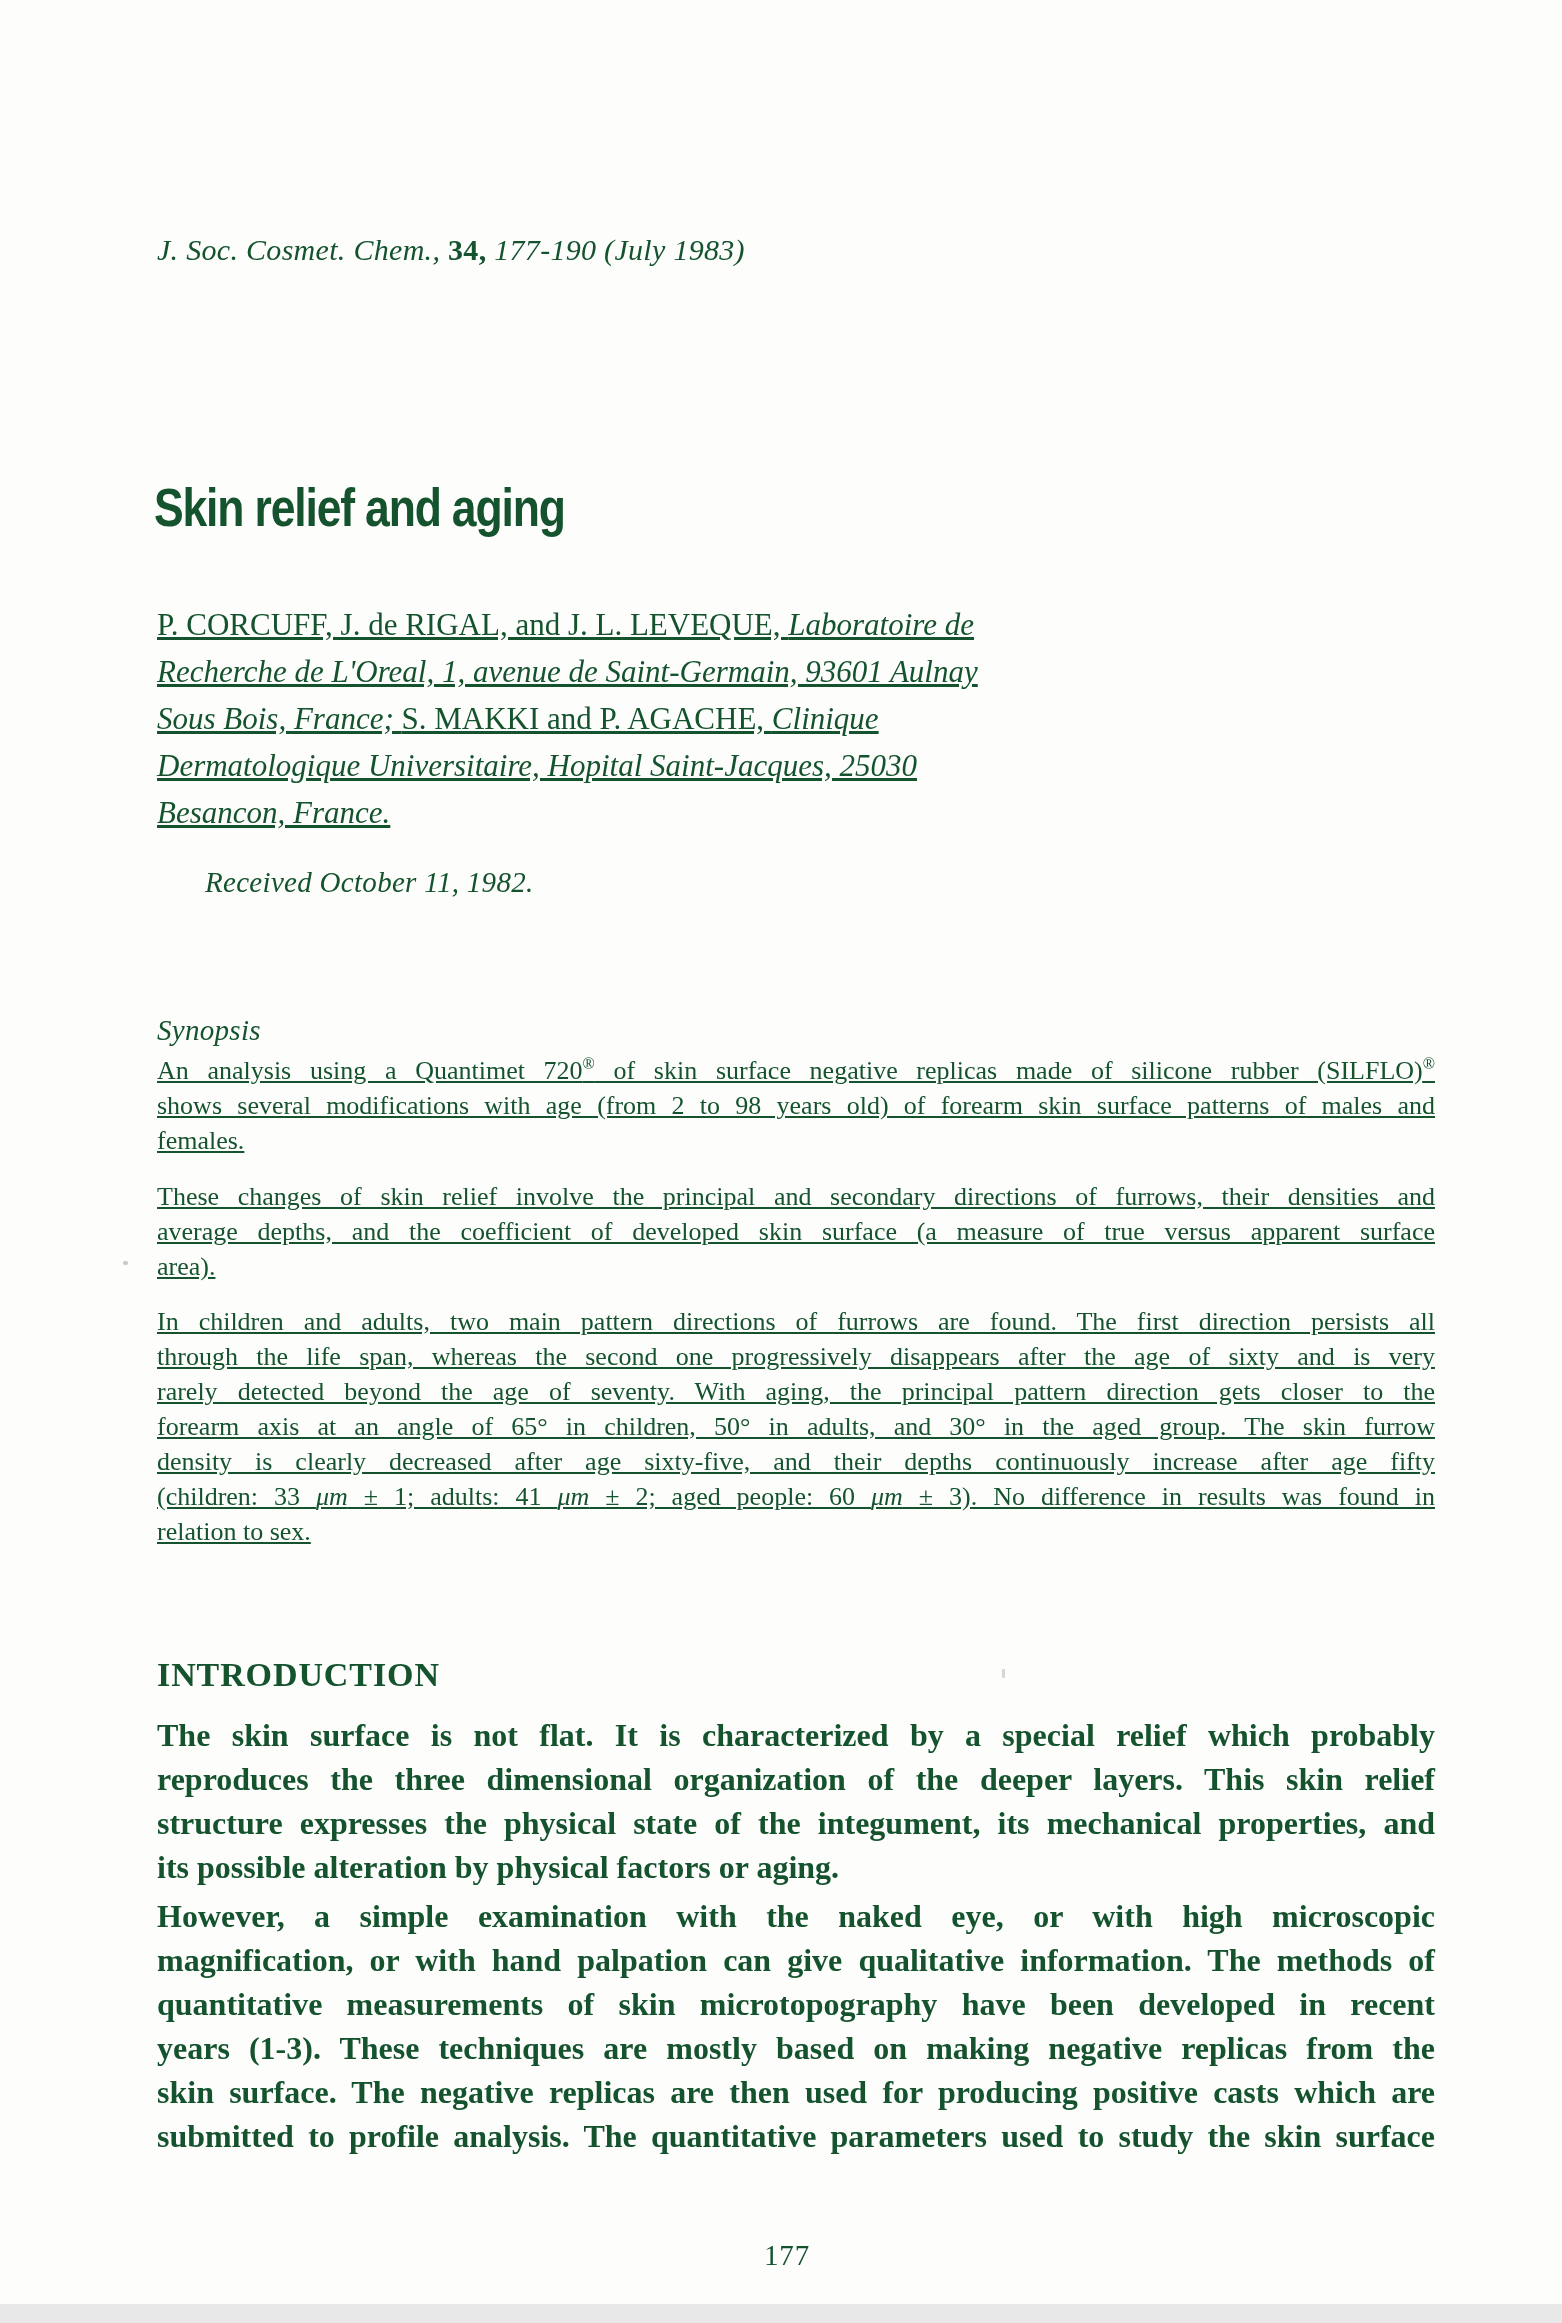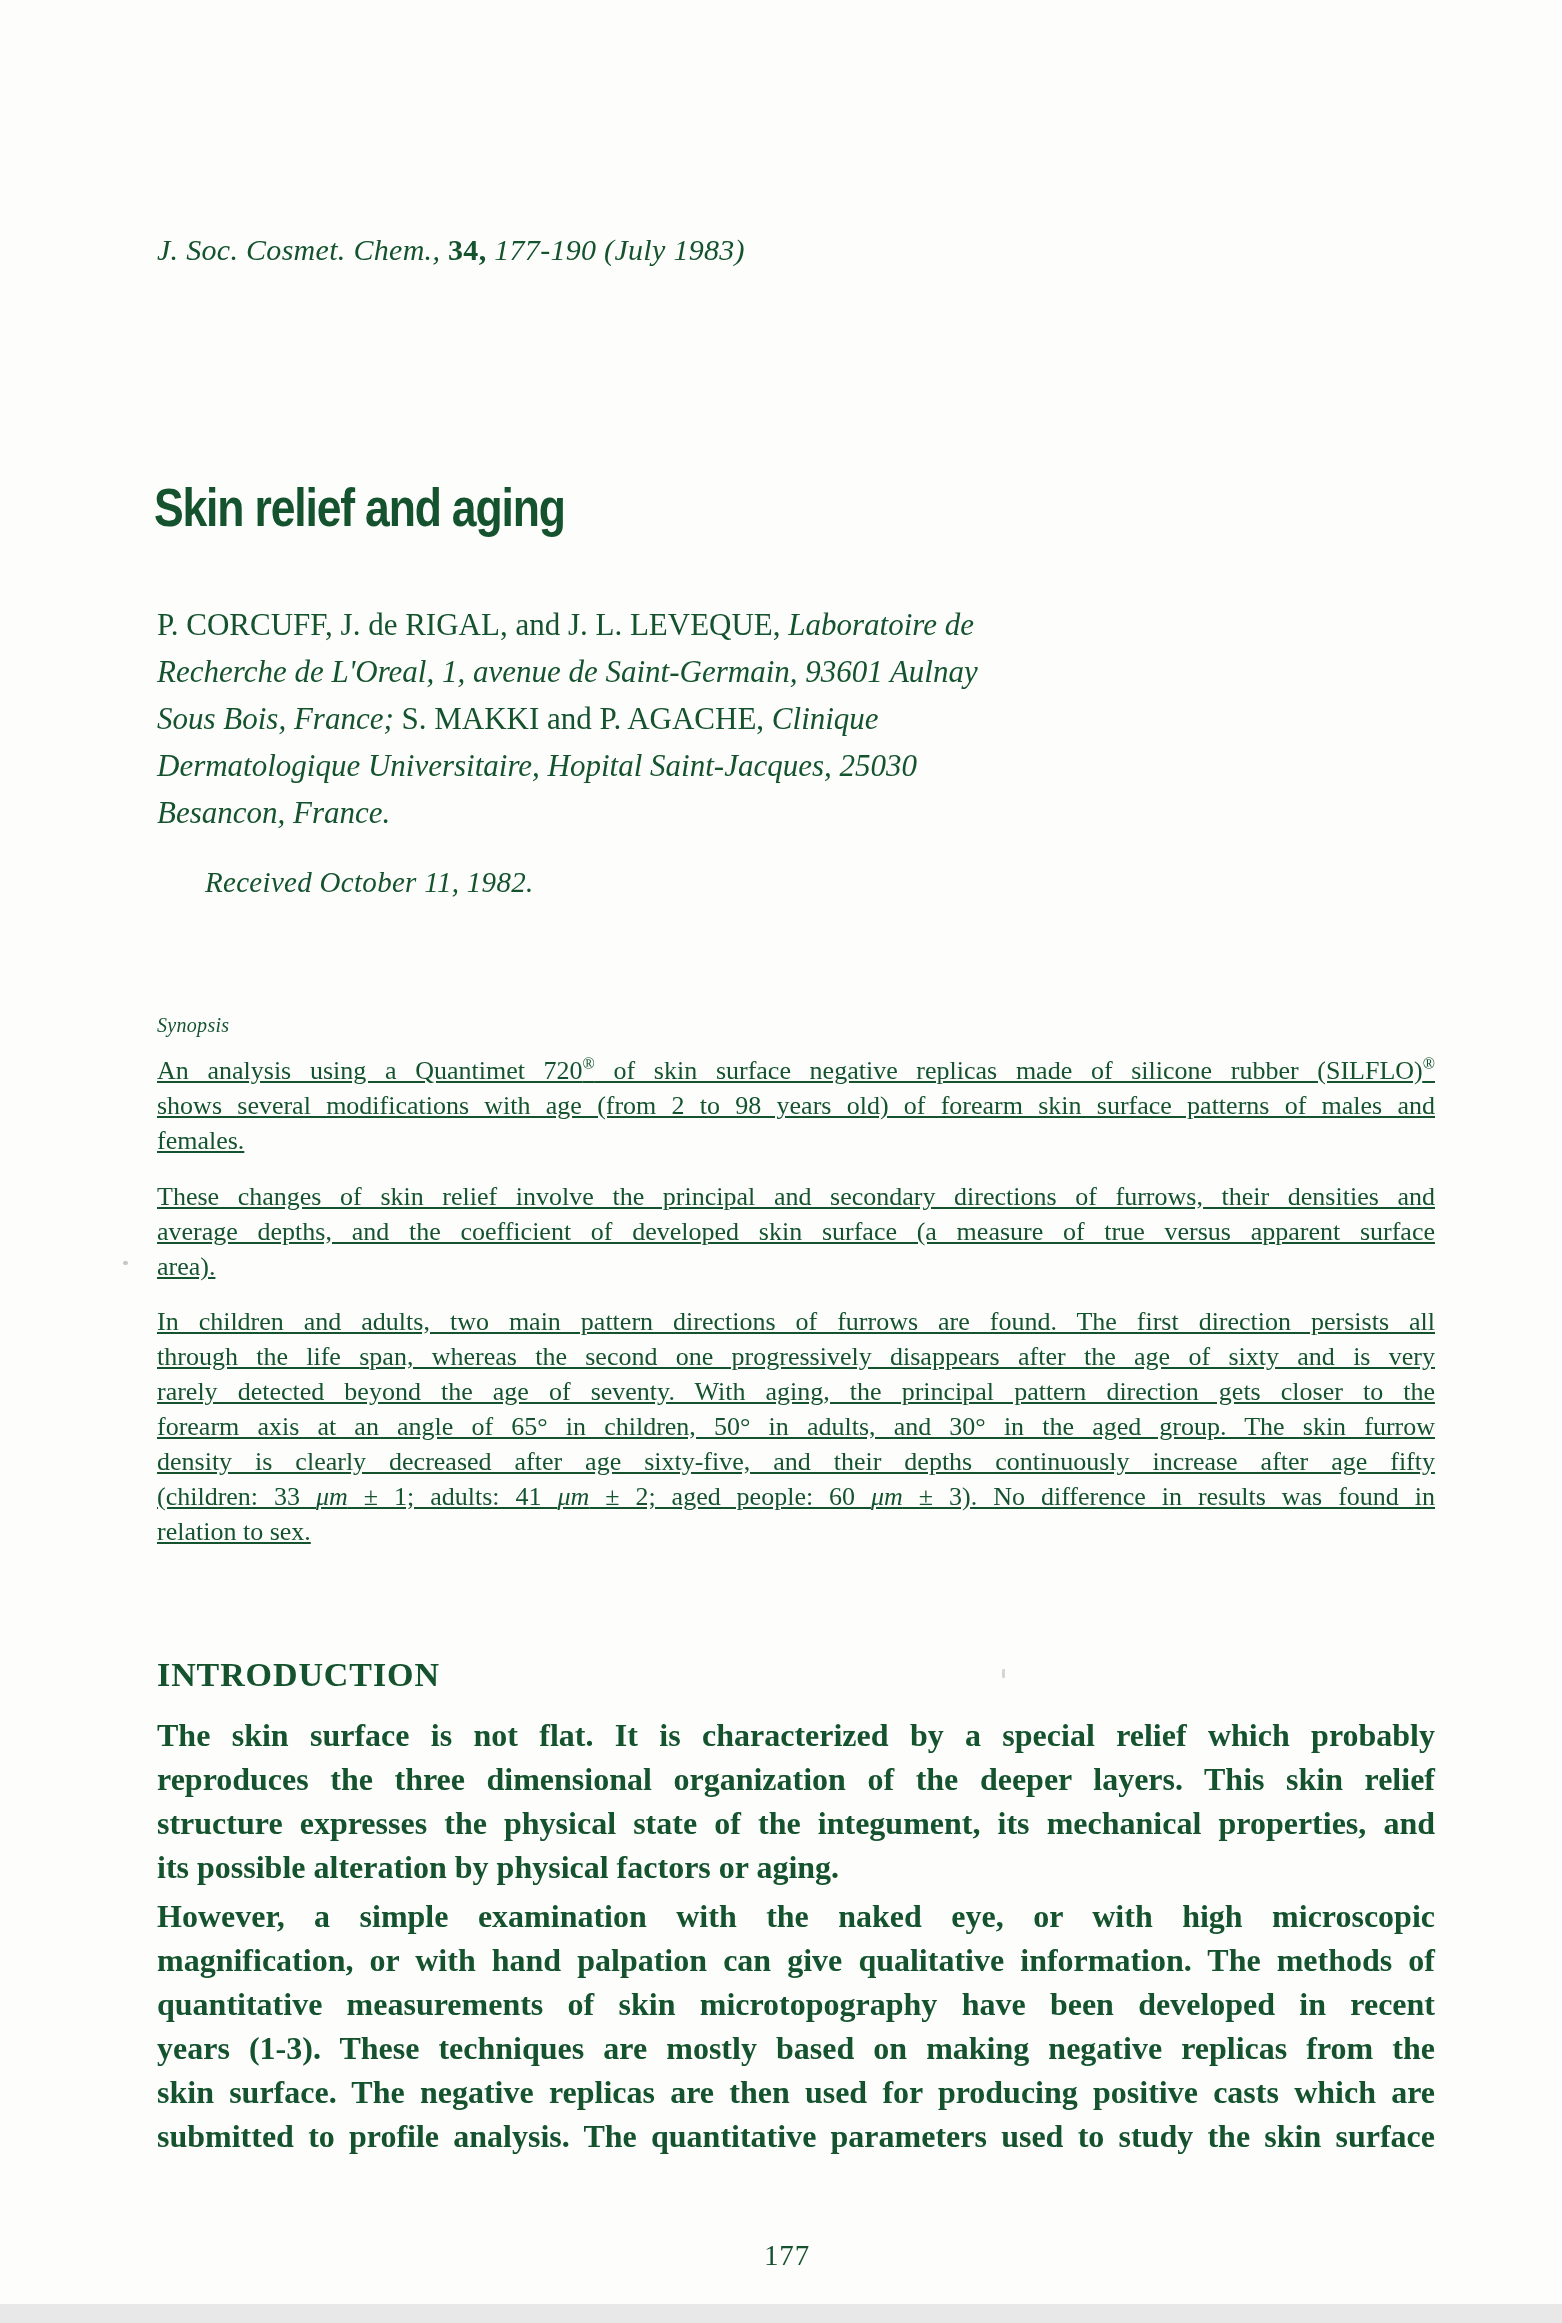--- a/index.html
+++ b/index.html
@@ -41,33 +41,33 @@
     display: inline-block;
     transform: scaleX(0.84);
     transform-origin: left center;
   }
 
   .authors {
     left: 157px; top: 601px;
     width: 899px;
     font-size: 31px;
   }
-  .authors .line { line-height: 47px; }
+  .authors .line { line-height: 47px; text-decoration: underline; }
 
   .received {
     left: 157px; top: 866px;
     font-size: 29px;
     font-style: italic;
     letter-spacing: 0.3px;
     margin-left: 48px;
   }
 
   .syn-heading {
     left: 157px; top: 1014px;
-    font-size: 20px;
+    font-size: 29px;
     font-style: italic;
     letter-spacing: 0.3px;
   }
 
   .syn-para {
     left: 157px;
     width: 1278px;
     font-size: 26px;
     text-decoration: underline;
   }

